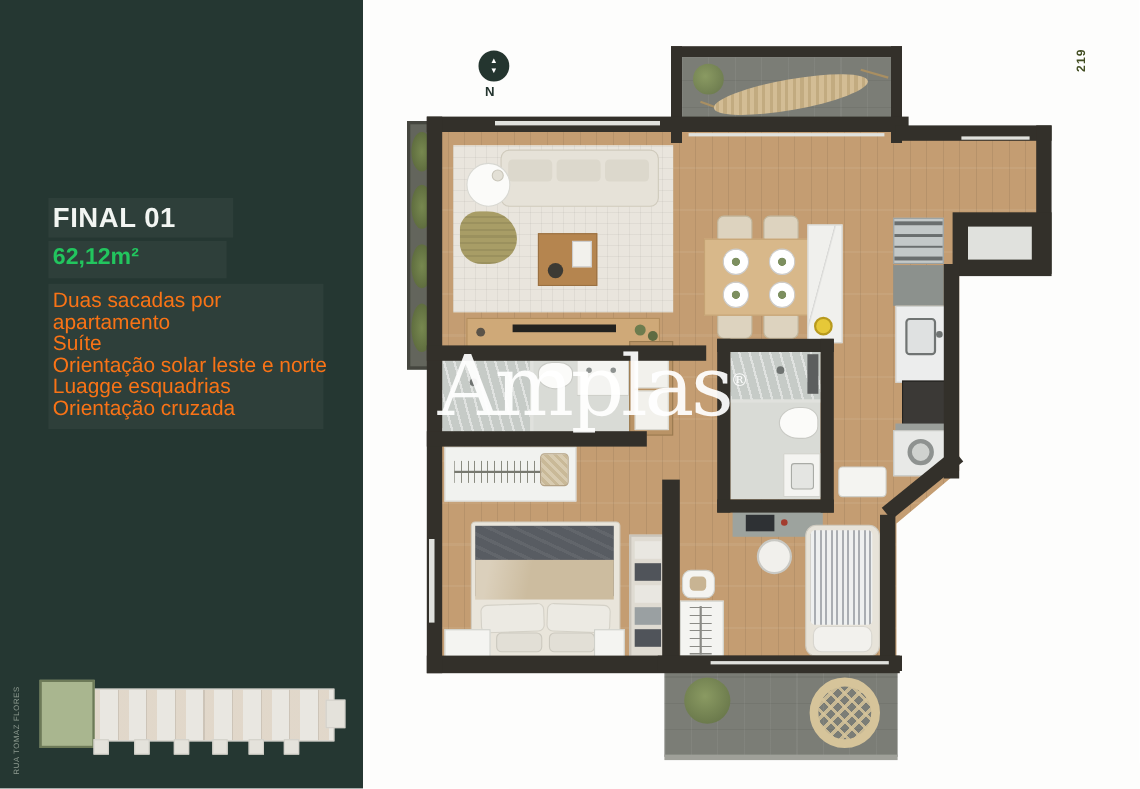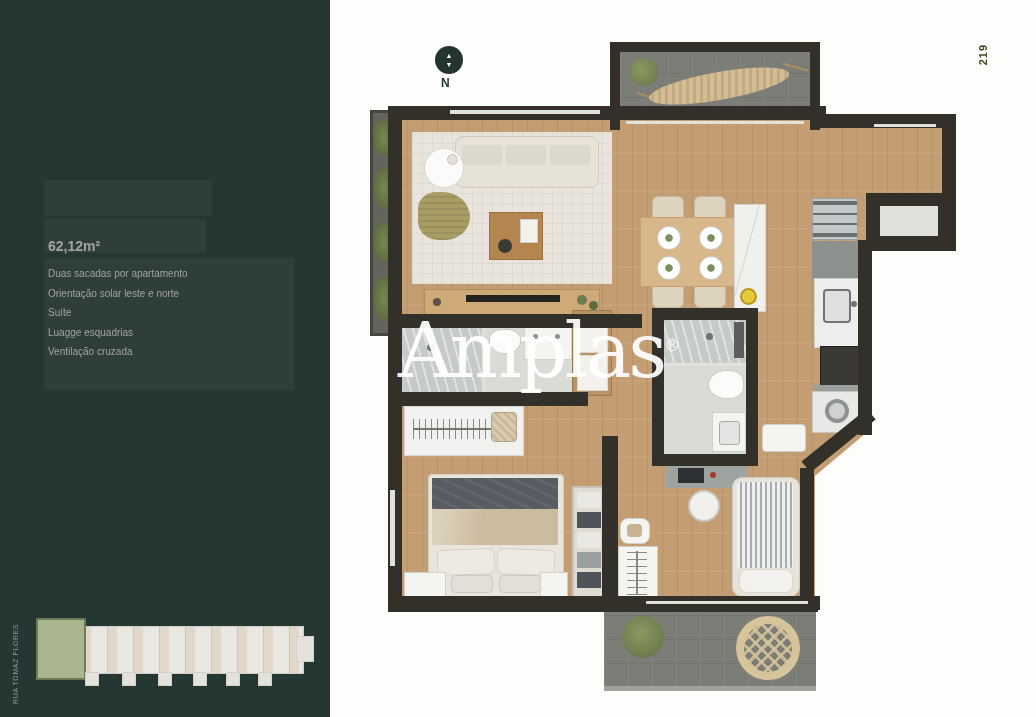--- a/index.html
+++ b/index.html
@@ -3,22 +3,22 @@
 <meta charset="utf-8">
 <style>
   html,body{margin:0;padding:0;background:#ffffff;}
   .stage{position:relative;width:1036px;height:717px;background:#fdfdfc;overflow:hidden;
          font-family:"Liberation Sans",sans-serif;}
   .abs{position:absolute;}
   
   .panel{left:0;top:0;width:330px;height:717px;background:#253732;}
   .panel-box{background:rgba(255,255,255,0.045);}
   .t-title{left:48px;top:184px;color:#f2f5f2;font-size:25px;font-weight:bold;letter-spacing:.5px;}
-  .t-area{left:48px;top:238px;color:#a3a3a3;font-size:14px;font-weight:bold;}
-  .t-feat{left:48px;top:264px;color:#a3a3a3;font-size:10px;line-height:19.5px;width:260px;}
+  .t-area{left:48px;top:222px;color:#22c55e;font-size:21px;font-weight:bold;}
+  .t-feat{left:48px;top:264px;color:#f97316;font-size:19px;line-height:19.5px;width:260px;}
   .street{left:12px;top:612px;width:14px;height:92px;color:#8d9a90;font-size:7px;letter-spacing:.6px;
           writing-mode:vertical-rl;transform:rotate(180deg);text-align:left;}
   
   .kp-strip{left:80px;top:626px;width:222px;height:46px;background:#e9e7e1;border:1px solid #cfcdc6;
      background-image:repeating-linear-gradient(90deg,rgba(0,0,0,0.09) 0 1px,transparent 1px 26px),
                       repeating-linear-gradient(90deg,rgba(196,160,120,0.22) 0 10px,transparent 10px 26px);}
   .kp-unit{left:36px;top:618px;width:46px;height:58px;background:#a9b68f;border:2px solid #6d7a58;}
   .kp-tooth{width:12px;height:12px;background:#e4e2db;border:1px solid #d2d0c9;top:672px;}
   
   .logo{left:902px;top:36px;color:#414d21;font-family:"DejaVu Serif",serif;font-weight:bold;
@@ -45,27 +45,28 @@
 </style>
 </head>
 <body>
 
 <div class="stage">
 
   <div class="abs panel">
     <div class="abs panel-box" style="left:44px;top:180px;width:168px;height:36px;"></div>
     <div class="abs panel-box" style="left:44px;top:219px;width:162px;height:34px;"></div>
     <div class="abs panel-box" style="left:44px;top:258px;width:250px;height:132px;"></div>
+    <div class="abs t-title">FINAL 01</div>
     <div class="abs t-area">62,12m²</div>
     <div class="abs t-feat">
       <div>Duas sacadas por apartamento</div>
+      <div>Suíte</div>
       <div>Orientação solar leste e norte</div>
-      <div>Suíte</div>
       <div>Luagge esquadrias</div>
-      <div>Ventilação cruzada</div>
+      <div>Orientação cruzada</div>
     </div>
 
     <div class="abs street">RUA TOMAZ FLORES</div>
     <div class="abs kp-strip"></div>
     <div class="abs kp-unit"></div>
     <div class="abs kp-tooth" style="left:85px;"></div>
     <div class="abs kp-tooth" style="left:122px;"></div>
     <div class="abs kp-tooth" style="left:158px;"></div>
     <div class="abs kp-tooth" style="left:193px;"></div>
     <div class="abs kp-tooth" style="left:226px;"></div>

